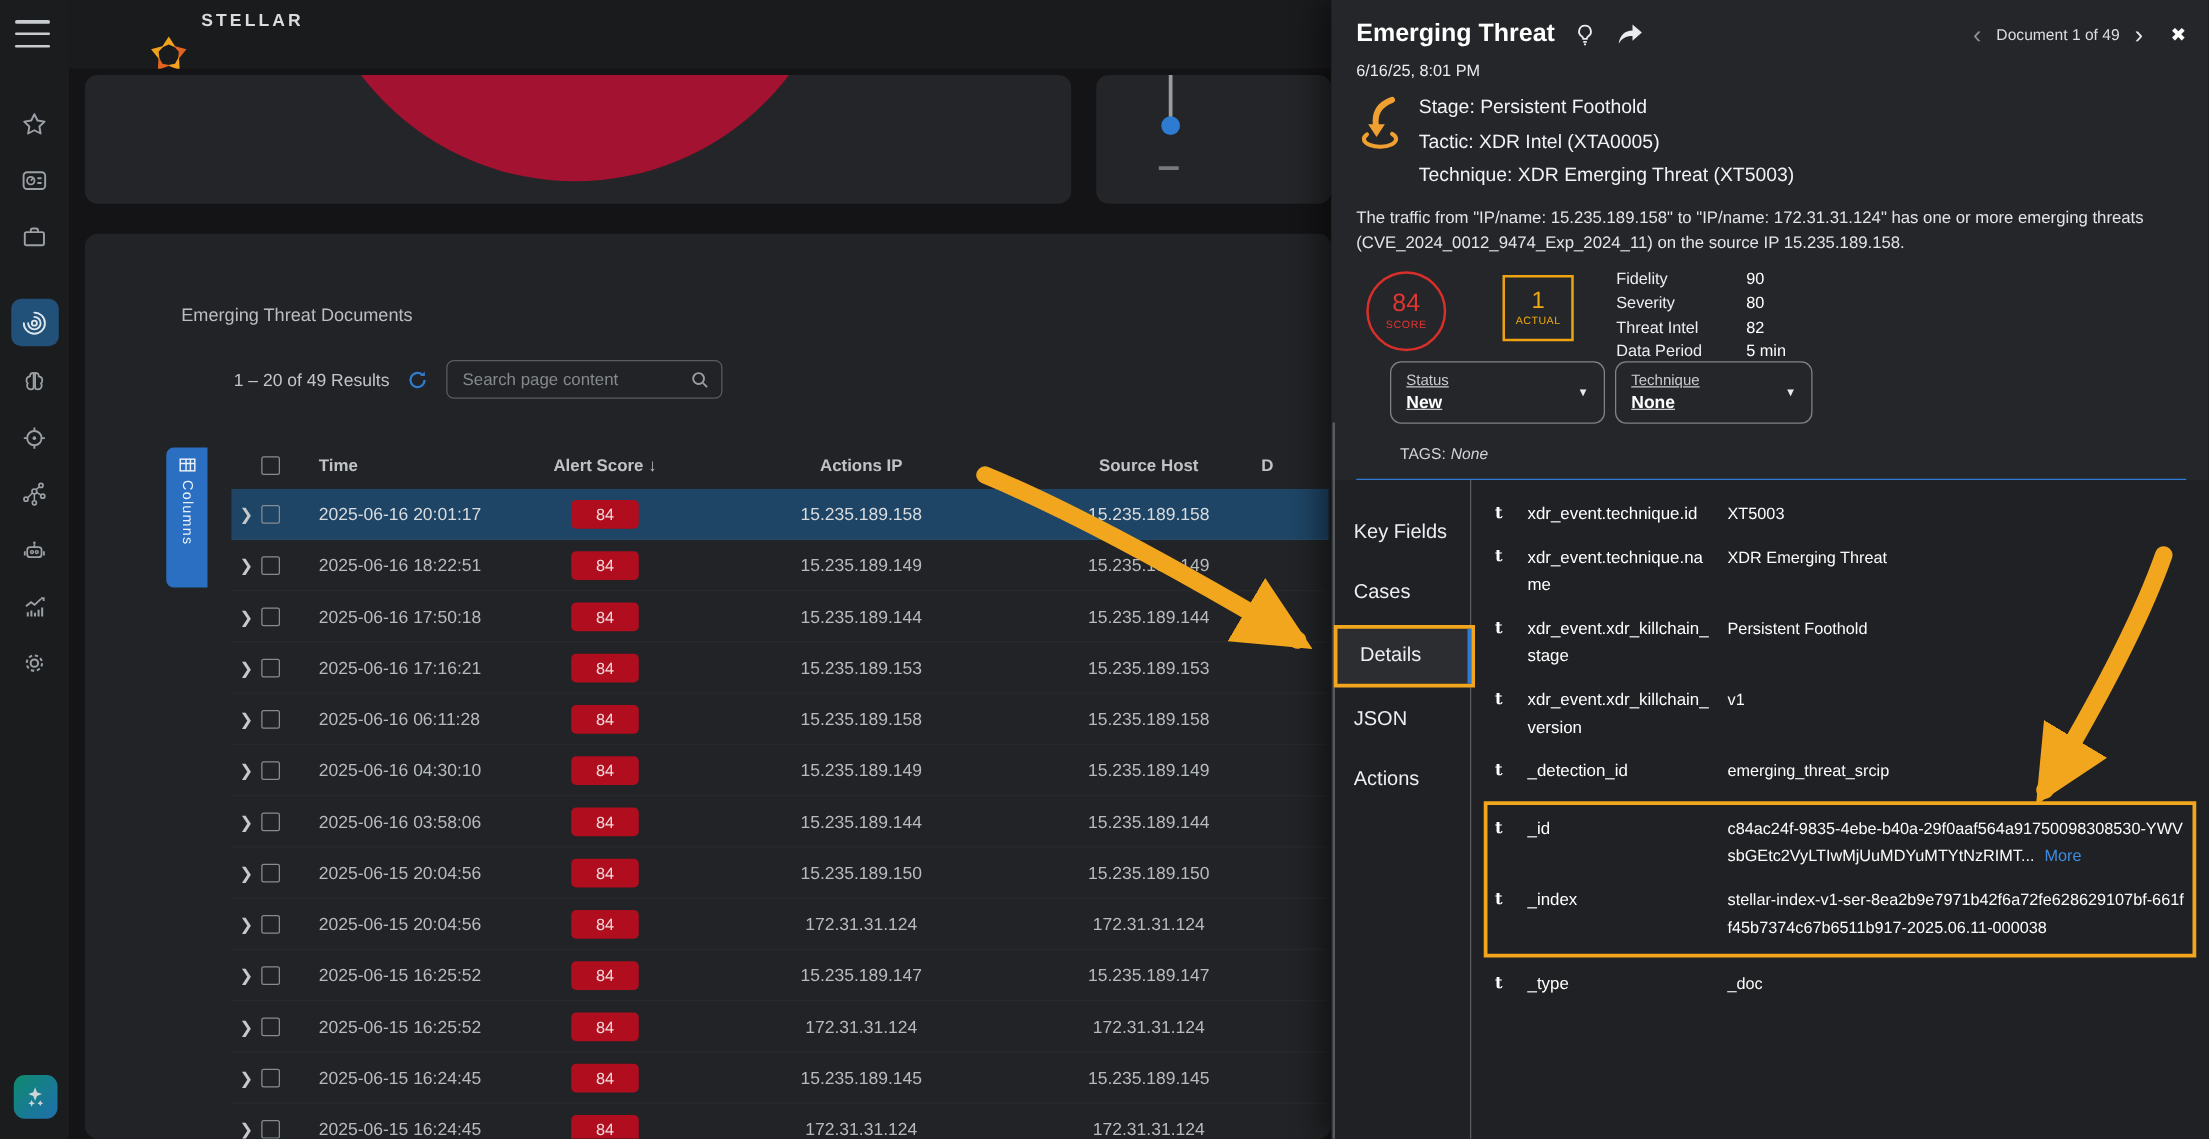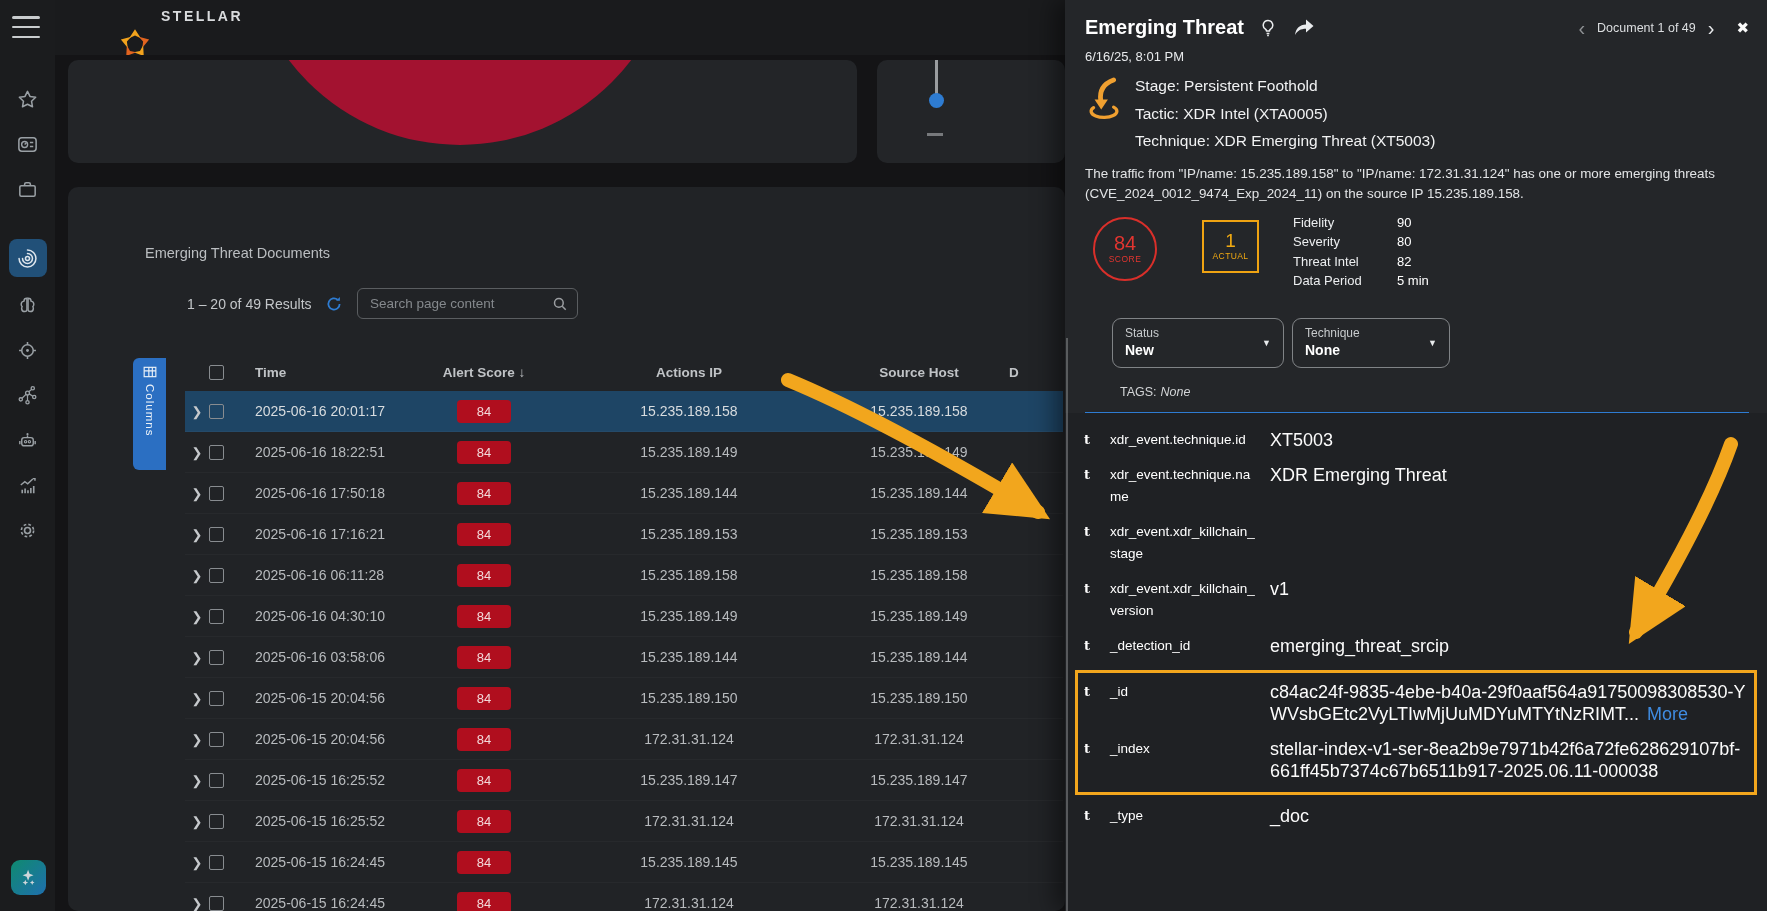--- a/index.html
+++ b/index.html
@@ -87,42 +87,42 @@
     display:flex; flex-direction:column; align-items:center; justify-content:center; color:#e23530; }
   #score-circle .v { font-size:20px; line-height:21px; }
   #score-circle .l { font-size:8.5px; letter-spacing:.5px; }
   #actual-box { margin-left:45px; margin-top:3px; width:57px; height:53px; border:2px solid #efa312;
     display:flex; flex-direction:column; align-items:center; justify-content:center; color:#f0a912; }
   #actual-box .v { font-size:19px; line-height:20px; }
   #actual-box .l { font-size:8.5px; letter-spacing:.4px; }
   #metrics { margin-left:34px; margin-top:-2px; display:grid; grid-template-columns:104px auto; row-gap:4.5px; font-size:13px; }
   #metrics .ml { color:#eceef0; font-weight:normal; }
   #metrics .mv { color:#fff; }
-  #dd-row { margin-top:30px; margin-left:27px; display:flex; gap:8px; }
+  #dd-row { margin-top:1px; margin-left:27px; display:flex; gap:8px;text-decoration:underline; }
   .dropdown { height:50px; border:1px solid #808386; border-radius:9px; padding:7px 12px; position:relative; cursor:pointer; }
   .dropdown .dl { font-size:12px; color:#c8cbcd; }
   .dropdown .dv { font-size:14px; font-weight:bold; color:#fff; margin-top:2px; }
   .dropdown .caret { position:absolute; right:12px; top:19px; font-size:9px; color:#e8eaec; }
   #dd-status { width:172px; }
   #dd-assignee { width:158px; }
   #tags-row { margin-top:17px; margin-left:35px; font-size:12.5px; color:#d2d4d6; }
   #tags-row .tv { font-style:italic; margin-left:4px; }
   #blue-divider { margin-top:13px; height:1px; background:#2e7cd2; }
 
   #panel-bottom { flex:1; background:#1f2124; display:flex; min-height:0; }
   #tabs-col { width:112px; flex:none; border-right:1px solid #595c5f; padding-top:18px; }
   .tab { height:48px; display:flex; align-items:center; padding-left:18px; font-size:16px; color:#eceef0; cursor:pointer; }
   .tab-annotation { border:3px solid #f2a61d; margin:2px 0 2px 2px; width:113px; position:relative; background:#2b2d31; }
   .tab-annotation .tab { height:44px; }
   .tab-annotation .active-bar { position:absolute; right:0; top:0; width:3px; height:100%; background:#2e7cd2; }
   #fields-col { flex:1; padding:16px 10px 0 19px; overflow:hidden; }
   .frow { display:flex; align-items:flex-start; margin-bottom:13px; }
   .ficon { width:26px; flex:none; font-family:"DejaVu Serif", serif; font-weight:bold; font-size:13px; color:#fff; line-height:21px; }
   .fname { width:160px; flex:none; font-size:13.5px; color:#fff; line-height:22px; word-break:break-all; padding-right:10px; }
-  .fval { flex:1; font-size:18px; color:#fcfcfc; line-height:22px; overflow-wrap:anywhere; word-break:break-all; }
+  .fval { flex:1; font-size:13px; color:#fcfcfc; line-height:22px; overflow-wrap:anywhere; word-break:break-all; }
   .more-link { color:#3f8be0; margin-left:8px; cursor:pointer; white-space:nowrap; }
   .field-annotation-box { border:3px solid #f2a61d; padding:8px 6px 2px 6px; margin:0 0 10px -9px; }
   .field-annotation-box .frow:last-child { margin-bottom:8px; }
 
   
   #arrows { position:absolute; left:0; top:0; width:1767px; height:911px; pointer-events:none; z-index:60; }
 </style>
 </head>
 <body>
 
@@ -486,34 +486,45 @@
     </div>
 
     <div id="tags-row">
       <span>TAGS:</span><span class="tv">None</span>
     </div>
 
     <div id="blue-divider"></div>
   </div>
 
   <div id="panel-bottom">
+    <div id="tabs-col">
+        <div class="tab">Key Fields</div>
+        <div class="tab">Cases</div>
+        <div class="tab-annotation">
+          <div class="tab">Details</div>
+          <span class="active-bar"></span>
+        </div>
+        <div class="tab">JSON</div>
+        <div class="tab">Actions</div>
+      </div>
     <div id="fields-col">
         <div class="frow">
           <span class="ficon">t</span>
           <span class="fname">xdr_event.technique.id</span>
           <span class="fval">XT5003</span>
         </div>
         <div class="frow">
           <span class="ficon">t</span>
           <span class="fname">xdr_event.technique.name</span>
           <span class="fval">XDR Emerging Threat</span>
         </div>
         <div class="frow">
           <span class="ficon">t</span>
           <span class="fname">xdr_event.xdr_killchain_stage</span>
+          <span class="fval">Persistent Foothold</span>
         </div>
         <div class="frow">
           <span class="ficon">t</span>
           <span class="fname">xdr_event.xdr_killchain_version</span>
           <span class="fval">v1</span>
         </div>
         <div class="frow">
           <span class="ficon">t</span>
           <span class="fname">_detection_id</span>
           <span class="fval">emerging_threat_srcip</span>

